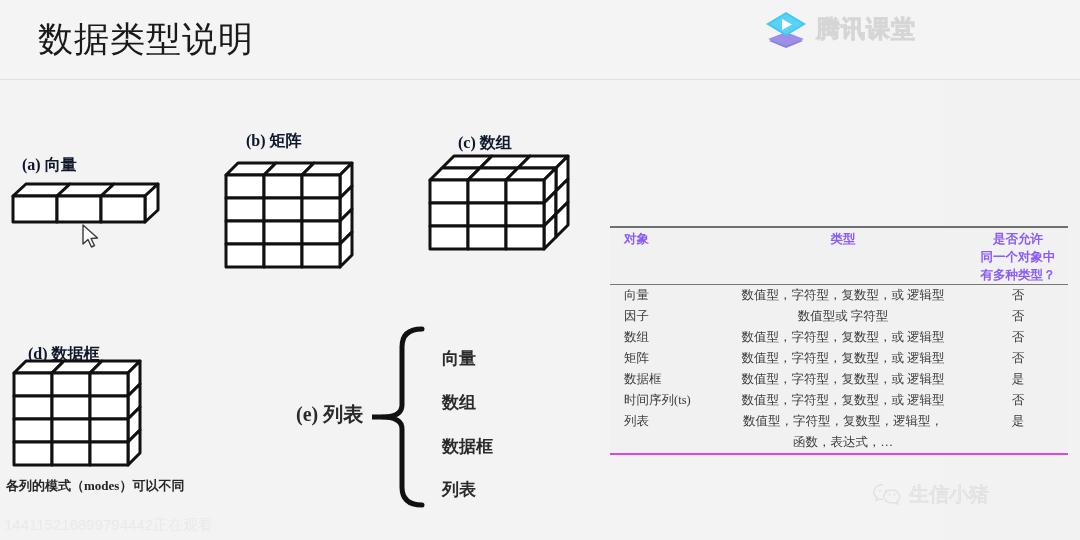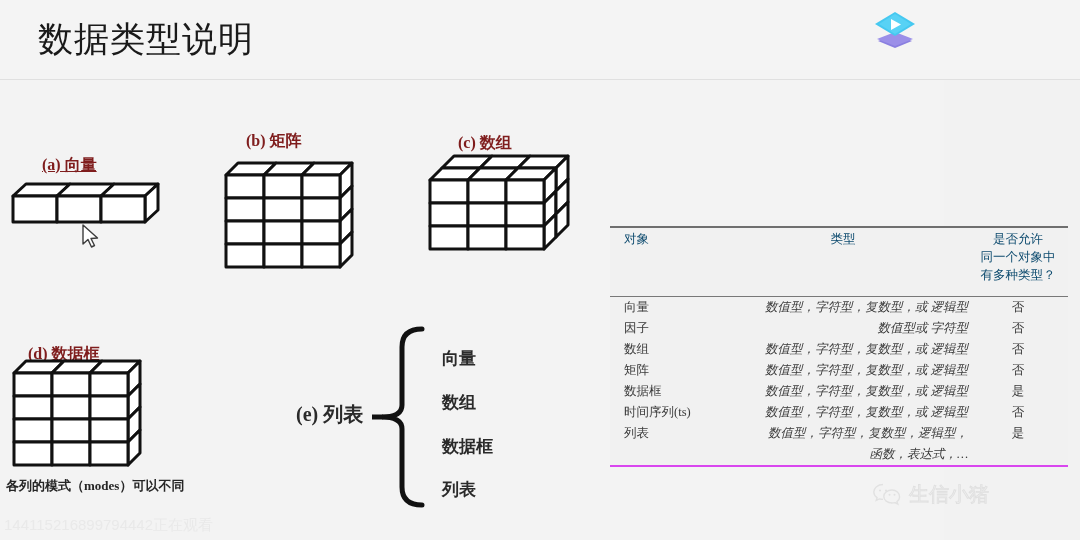--- a/index.html
+++ b/index.html
@@ -46,21 +46,21 @@
     color: #f0f0f0;
     -webkit-text-stroke: 1px #d6d6d6;
     letter-spacing: 1px;
     white-space: nowrap;
   }
 
   
   .fig-caption {
     position: absolute;
     font-family: "Liberation Serif", "DejaVu Serif", serif;
-    font-size: 16px; font-weight: 700; color: #7f1d1d;
+    font-size: 16px; font-weight: 700; color: #0f172a;
     white-space: nowrap;
   }
 
   
   .block { position: absolute; }
   .block svg { display: block; overflow: visible; }
 
   
   #df-note {
     position: absolute; left: 6px; top: 477px;
@@ -91,40 +91,40 @@
     width: 458px;
     background: #f1f1f1;
   }
   #type-table table {
     width: 100%;
     border-collapse: collapse;
     font-family: "Liberation Serif", "DejaVu Serif", serif;
     color: #3a3a3a;
   }
   #type-table thead th {
-    font-size: 12.5px; font-weight: 400;
-    padding: 2px 0 12px 0;
+    font-size: 12.5px; font-weight: 700;
+    padding: 2px 0 0 0;
     vertical-align: top;
     line-height: 1.45;
-    color: #0c4a6e;
+    color: #8b5cf6;
   }
   #type-table .th-obj { text-align: left; padding-left: 14px; width: 108px; }
   #type-table .th-type { text-align: center; width: 250px; }
   #type-table .th-allow { text-align: center; width: 100px; }
   .rule-top { border-top: 2px solid #6f6f6f; }
   .rule-mid { border-top: 1.6px solid #787878; }
   .rule-bottom { border-bottom: 2px solid #d946ef; }
   #type-table tbody td {
     font-size: 12.5px;
     padding: 1px 0;
     line-height: 1.52;
     color: #3a3a3a;
   }
   #type-table tbody td.c-obj { text-align: left; padding-left: 14px; }
-  #type-table tbody td.c-type { text-align: right; font-style: italic; }
+  #type-table tbody td.c-type { text-align: center; }
   #type-table tbody td.c-allow { text-align: center; }
 
   
   #viewer-watermark {
     position: absolute; left: 4px; top: 516px;
     font-family: "Liberation Sans", "DejaVu Sans", sans-serif;
     font-size: 15px; color: #e9e9e9;
     white-space: nowrap;
   }
   #wechat-watermark {
@@ -152,23 +152,24 @@
   <div id="title-rule"></div>
 
   <div id="brand">
     <svg id="brand-mark" viewBox="0 0 42 38">
       <polygon points="21,24 4,31 21,38 38,31" fill="#8a7fe0"></polygon>
       <polygon points="21,22 3,29 21,36 39,29" fill="#9b8fe8"></polygon>
       <polygon points="21,2 1,14 21,26 41,14" fill="#45c8f0"></polygon>
       <polygon points="21,4 5,14 21,24 37,14" fill="#58d2f5"></polygon>
       <polygon points="17,9 17,20 27,14.5" fill="#ffffff"></polygon>
     </svg>
-  </div>
-
-  <div class="fig-caption" style="left:42px; top:155px;text-decoration:underline;">(a) 向量</div>
+    <span id="brand-text">腾讯课堂</span>
+  </div>
+
+  <div class="fig-caption" style="left:22px; top:155px;">(a) 向量</div>
   <div class="block" style="left:8px; top:178px;">
     <svg width="160" height="50" viewBox="0 0 160 50">
       <g fill="#ffffff" stroke="#111111" stroke-width="3" stroke-linejoin="round">
 
         <polygon points="5,18 18,6 62,6 49,18"></polygon>
         <polygon points="49,18 62,6 106,6 93,18"></polygon>
         <polygon points="93,18 106,6 150,6 137,18"></polygon>
 
         <polygon points="137,18 150,6 150,32 137,44"></polygon>
 

